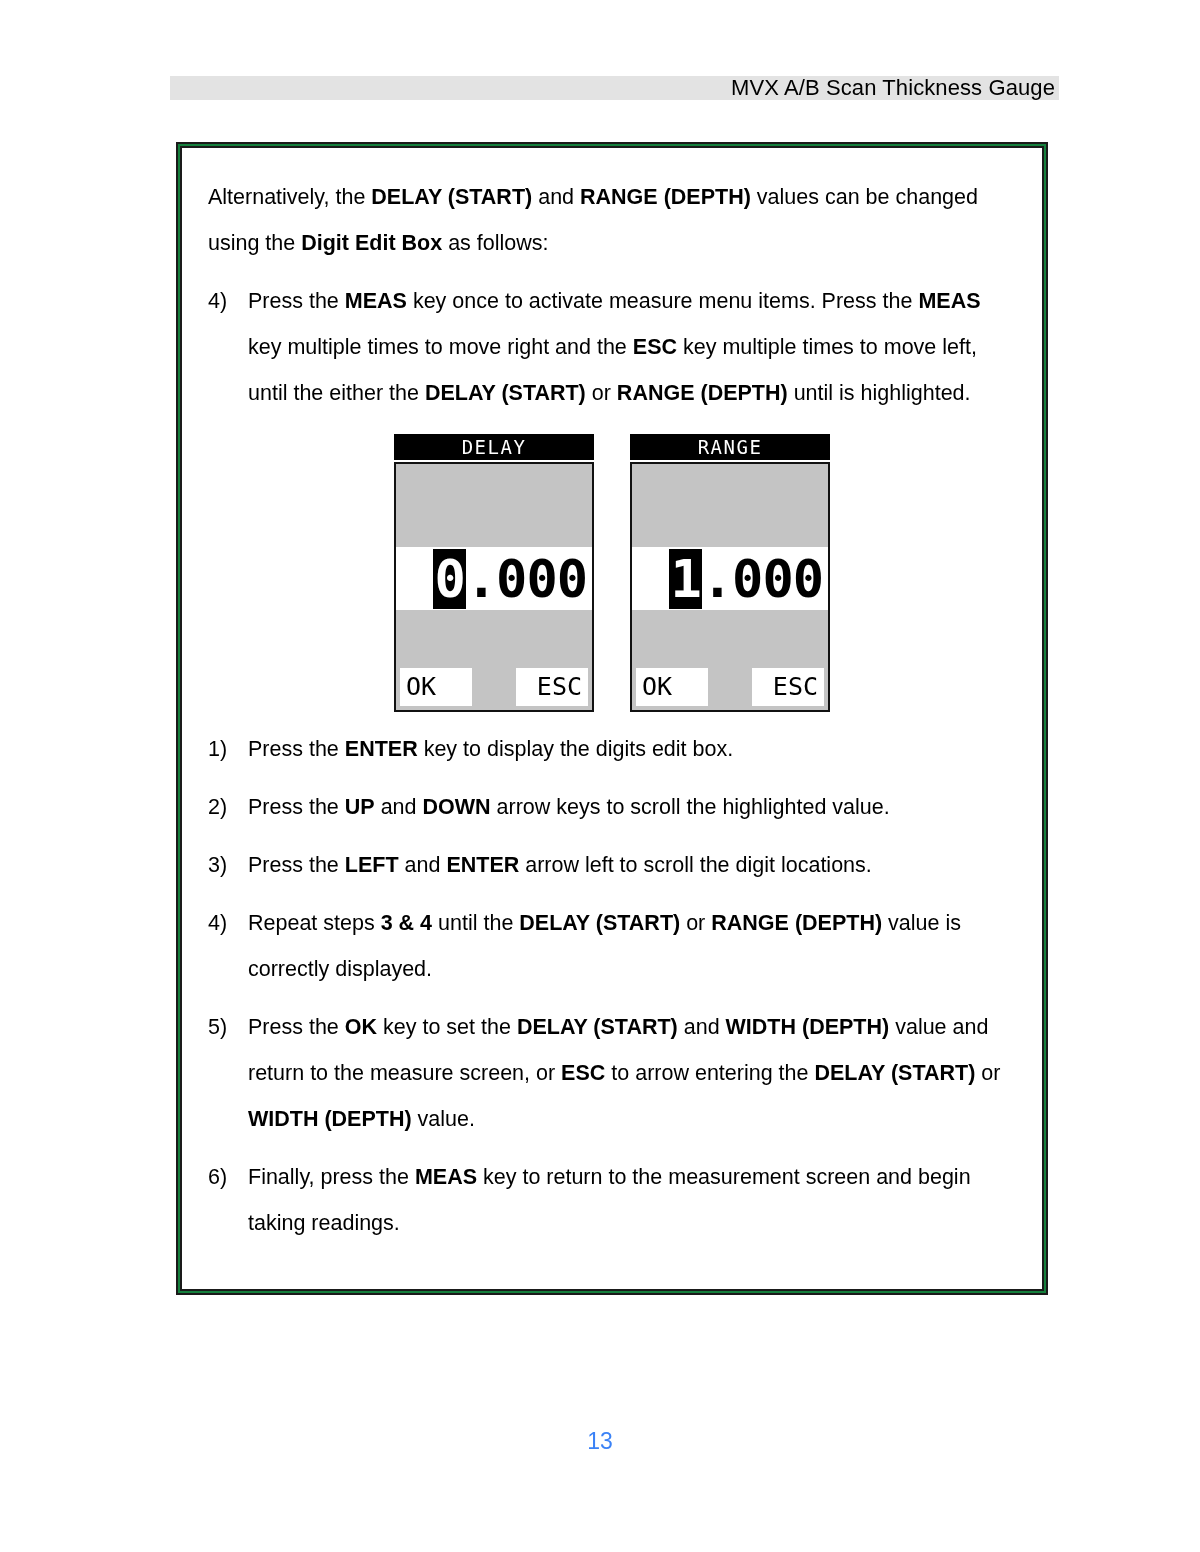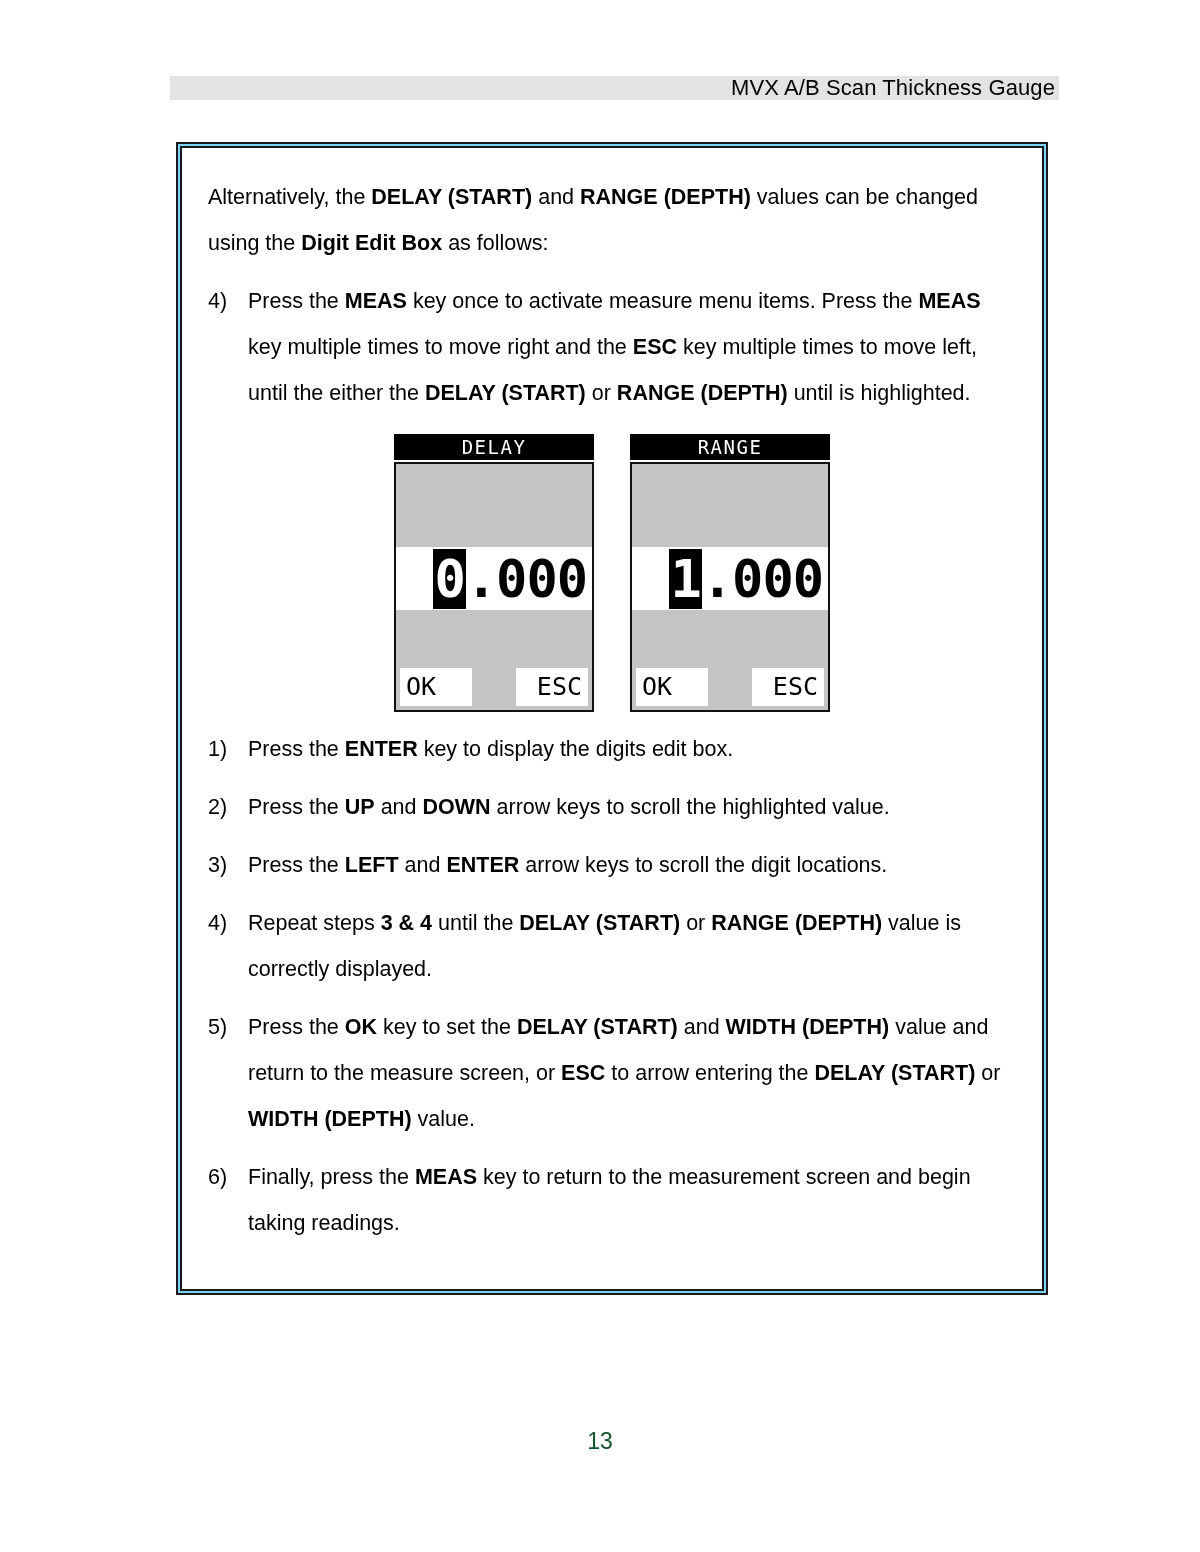--- a/index.html
+++ b/index.html
@@ -39,21 +39,21 @@
 
   
   .content-frame {
     position: absolute;
     left: 176px;
     top: 142px;
     width: 872px;
     height: 1153px;
     border: 2px solid #1a1a1a;
     box-sizing: border-box;
-    background: #7dd3fc;
+    background: #15803d;
   }
   .content-frame-inner {
     position: absolute;
     left: 2px;
     top: 2px;
     right: 2px;
     bottom: 2px;
     border: 2px solid #1a1a1a;
     box-sizing: border-box;
     background: #ffffff;
@@ -188,21 +188,21 @@
   .softkey.esc { text-align: right; padding-right: 6px; min-width: 72px; }
 
   
   .page-number {
     position: absolute;
     left: 0;
     top: 1428px;
     width: 1200px;
     text-align: center;
     font-size: 23px;
-    color: #14532d;
+    color: #3b82f6;
   }
 </style>
 </head>
 <body>
 
 <div class="page-header">
   <span class="page-header-title">MVX A/B Scan Thickness Gauge</span>
 </div>
 
 <div class="content-frame">
@@ -256,21 +256,21 @@
           <div class="list-item">
             <span class="marker">1)</span>
             <span class="body"><span>Press the </span><b>ENTER</b><span> key to display the digits edit box.</span></span>
           </div>
           <div class="list-item">
             <span class="marker">2)</span>
             <span class="body"><span>Press the </span><b>UP</b><span> and </span><b>DOWN</b><span> arrow keys to scroll the highlighted value.</span></span>
           </div>
           <div class="list-item">
             <span class="marker">3)</span>
-            <span class="body"><span>Press the </span><b>LEFT</b><span> and </span><b>ENTER</b><span> arrow keys to scroll the digit locations.</span></span>
+            <span class="body"><span>Press the </span><b>LEFT</b><span> and </span><b>ENTER</b><span> arrow left to scroll the digit locations.</span></span>
           </div>
           <div class="list-item">
             <span class="marker">4)</span>
             <span class="body"><span> Repeat steps </span><b>3 &amp; 4</b><span> until the </span><b>DELAY (START)</b><span> or </span><b>RANGE (DEPTH)</b><span> value is correctly displayed.</span></span>
           </div>
           <div class="list-item">
             <span class="marker">5)</span>
             <span class="body"><span>Press the </span><b>OK</b><span> key to set the </span><b>DELAY (START)</b><span> and </span><b>WIDTH (DEPTH)</b><span> value and return to the measure screen, or </span><b>ESC</b><span> to arrow entering the </span><b>DELAY (START)</b><span> or </span><b>WIDTH (DEPTH)</b><span> value.</span></span>
           </div>
           <div class="list-item">

